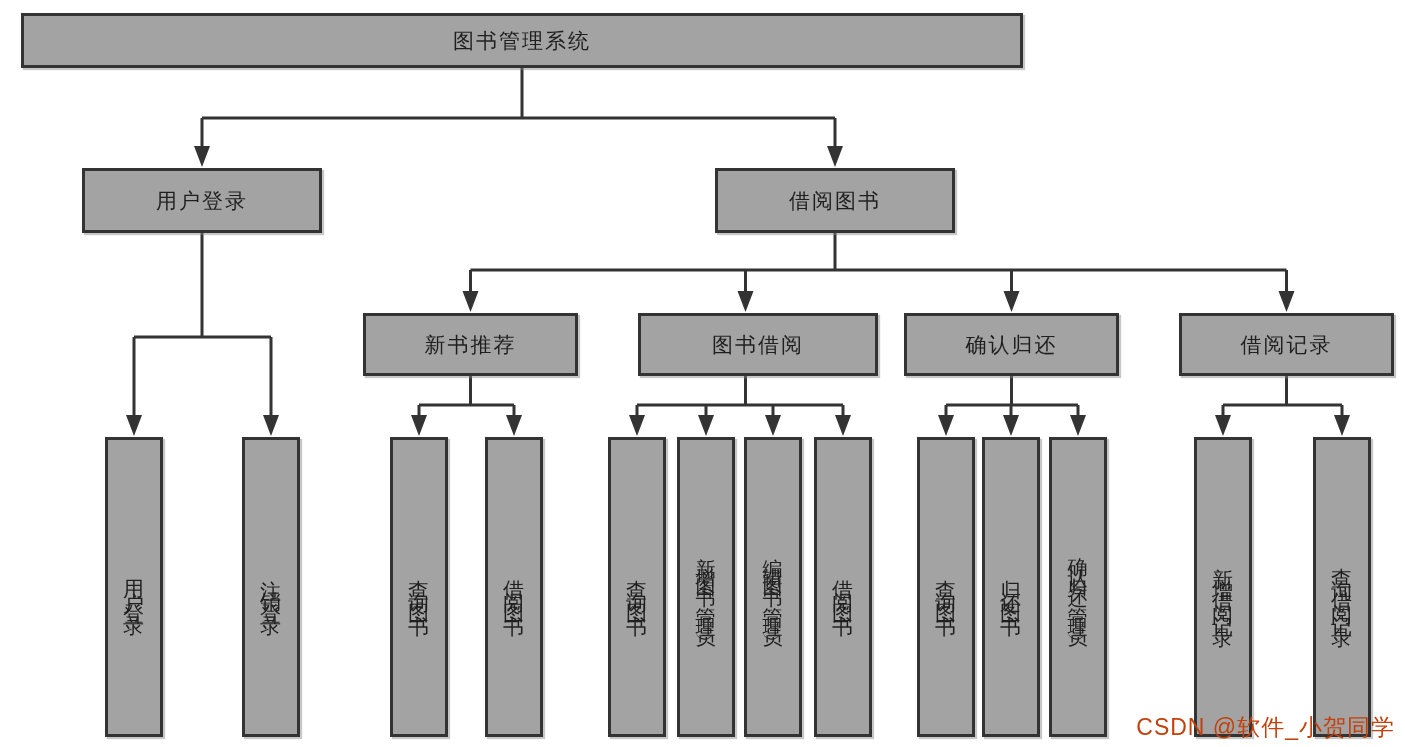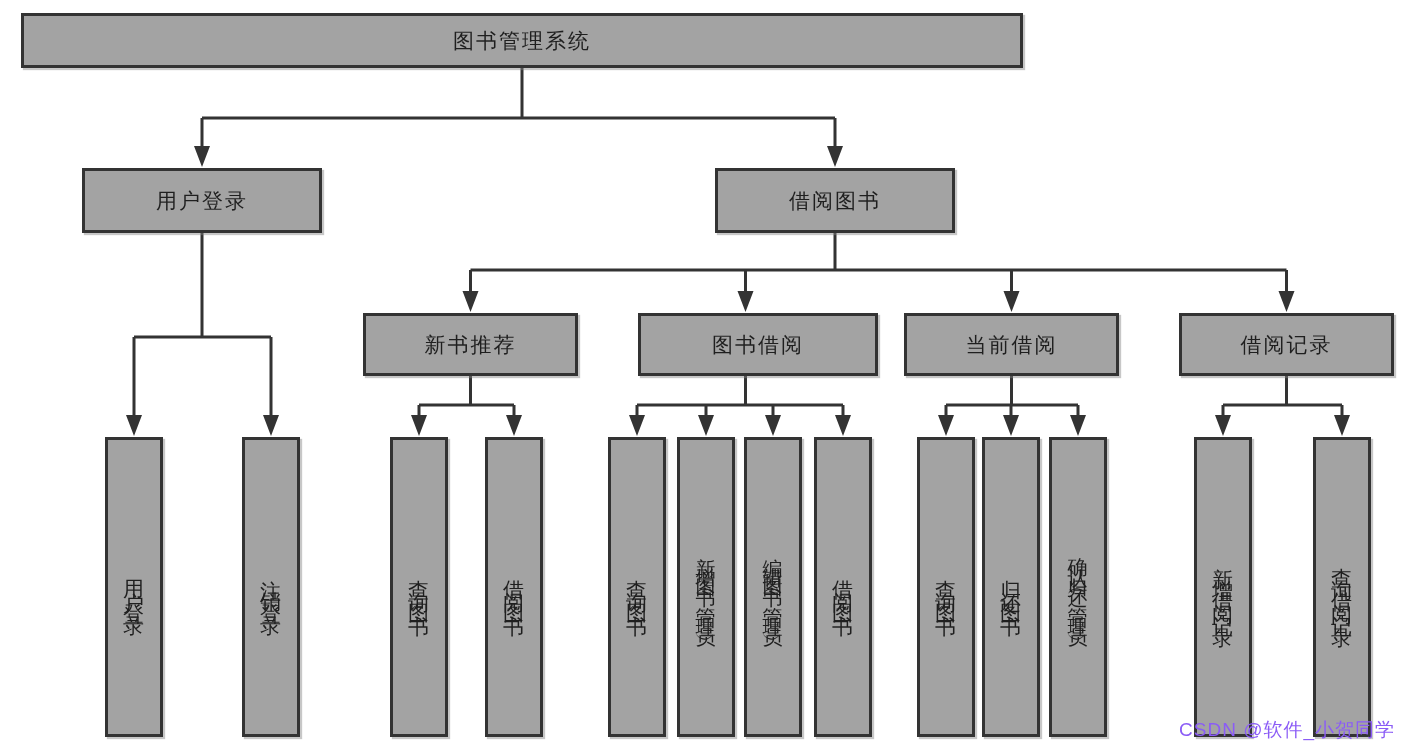--- a/index.html
+++ b/index.html
@@ -46,23 +46,23 @@
     line-height: 1;
   }
   .leaf.long span {
     font-size: 20px;
     letter-spacing: 10px;
   }
   .watermark {
     position: absolute;
     right: 10px;
     bottom: 4px;
-    font-size: 19px;
+    font-size: 23px;
     letter-spacing: 1px;
-    color: #8b5cf6;
+    color: #c2410c;
     z-index: 5;
     white-space: nowrap;
   }
 </style>
 </head>
 <body>
 
 <div class="canvas">
 
   <svg class="connectors" viewBox="0 0 1405 747" xmlns="http://www.w3.org/2000/svg">
@@ -116,21 +116,21 @@
     <span>借阅图书</span>
   </div>
 
   <div class="box lvl" style="left:363px; top:313px; width:215px; height:63px;text-align:right;">
     <span>新书推荐</span>
   </div>
   <div class="box lvl" style="left:638px; top:313px; width:240px; height:63px;">
     <span>图书借阅</span>
   </div>
   <div class="box lvl" style="left:904px; top:313px; width:215px; height:63px;">
-    <span>当前借阅</span>
+    <span>确认归还</span>
   </div>
   <div class="box lvl" style="left:1179px; top:313px; width:215px; height:63px;">
     <span>借阅记录</span>
   </div>
 
   <div class="box leaf" style="left:105px;">
     <span>用户登录</span>
   </div>
   <div class="box leaf" style="left:242px;">
     <span>注销登录</span>

